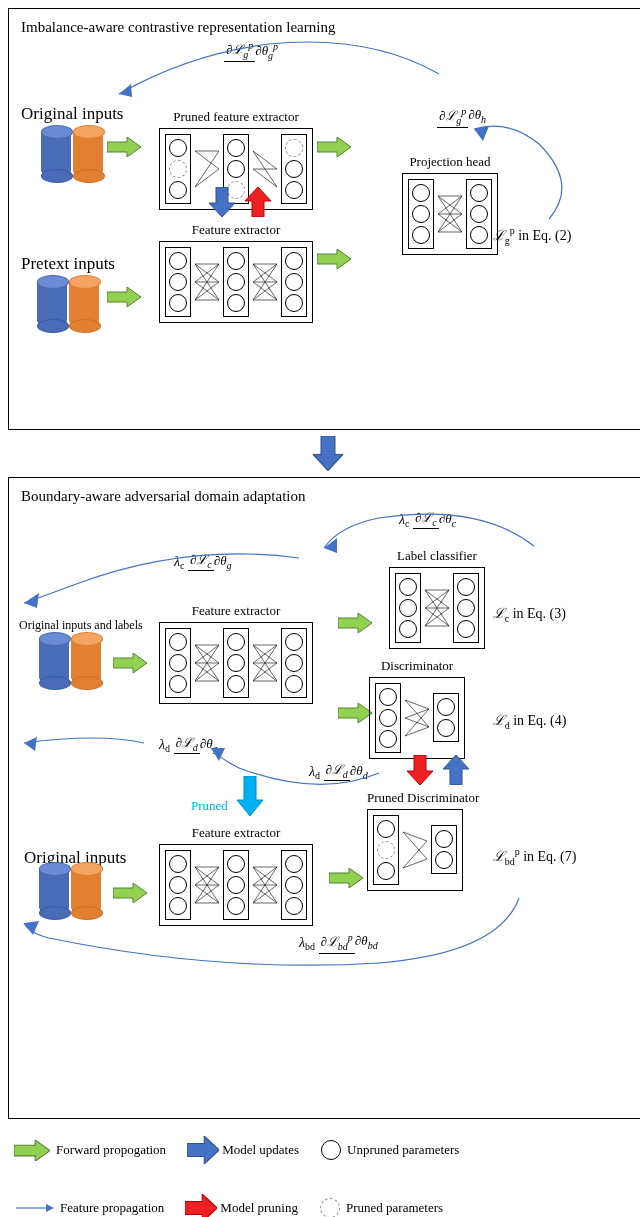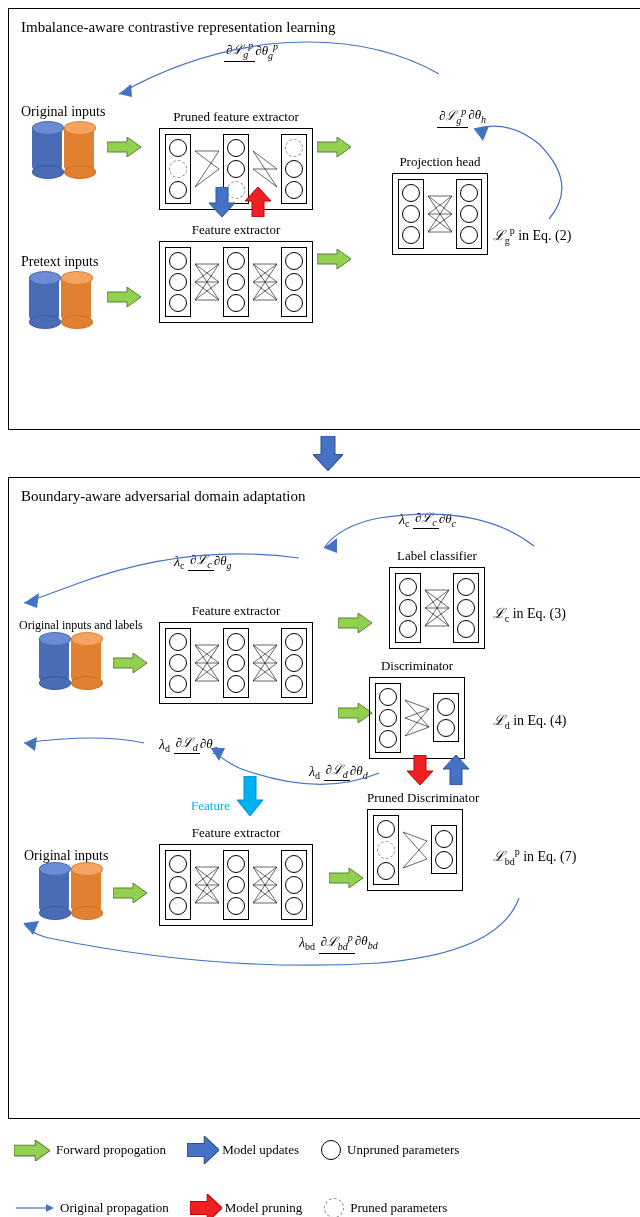--- a/index.html
+++ b/index.html
@@ -10,21 +10,21 @@
 .cyl{width:30px;height:46px;position:relative;}
 .cyl-top{width:100%;height:12px;border-radius:50%;position:absolute;top:-6px;}
 .cyl-body{width:100%;height:100%;border-radius:0 0 15px 15px/0 0 7px 7px;}
 .cyl-bot{width:100%;height:12px;border-radius:50%;position:absolute;bottom:-6px;}
 .blue .cyl-top{background:#6b8bd4;border:1px solid #4a6bb5;}
 .blue .cyl-body{background:#4a6bb5;}
 .blue .cyl-bot{background:#4a6bb5;border:1px solid #3a5ba5;}
 .orange .cyl-top{background:#f4a460;border:1px solid #e08030;}
 .orange .cyl-body{background:#e08030;}
 .orange .cyl-bot{background:#e08030;border:1px solid #d07020;}
-.label{font-size:14px;text-align:left;margin-bottom:3px;}
+.label{font-size:17px;text-align:left;margin-bottom:3px;}
 .box{border:1px solid #000;padding:5px;display:inline-block;}
 .box-title{font-size:13px;text-align:center;margin-bottom:3px;}
 .nn{display:flex;gap:4px;align-items:center;}
 .layer{border:1px solid #000;padding:4px 3px;display:flex;flex-direction:column;gap:3px;}
 .node{width:16px;height:16px;border:1px solid #000;border-radius:50%;background:#fff;}
 .node.pruned{border-style:dashed;border-color:#888;}
 .conn{width:24px;height:52px;position:relative;}
 .conn svg{position:absolute;width:100%;height:100%;}
 .conn line{stroke:#000;stroke-width:0.6;}
 .arrow{display:inline-block;}
@@ -207,21 +207,21 @@
         <path d="M0 5 L20 5 L20 0 L34 10 L20 20 L20 15 L0 15 Z"></path>
       </svg></div>
 
   <div class="abs" style="left:428px;top:98px;">
     <span class="frac">
         <span class="num"><span>∂ℒ</span><sub>g</sub><sup>p</sup></span>
         <span class="den"><span>∂θ</span><sub>h</sub></span>
       </span>
   </div>
 
-  <div class="abs" style="left:383px;top:145px;">
+  <div class="abs" style="left:393px;top:145px;">
     <div class="box-title">Projection head</div>
     <div class="box"><div class="nn">
       <div class="layer">
             <div class="node"></div>
             <div class="node"></div>
             <div class="node"></div>
           </div>
       <div class="conn">
             <svg>
               <line x1="0" y1="8" x2="24" y2="8"></line>
@@ -427,21 +427,21 @@
     <span class="frac">
         <span class="num"><span>∂ℒ</span><sub>d</sub></span>
         <span class="den"><span>∂θ</span><sub>d</sub></span>
       </span>
   </div>
   <svg class="curve abs" style="left:200px;top:265px;width:180px;height:60px;">
     <path d="M 170 30 Q 110 55 30 25 Q 10 15 2 5"></path>
     <polygon class="curve-head" points="2,5 16,5 10,18"></polygon>
   </svg>
 
-  <div class="abs freeze" style="left:182px;top:320px;">Feature</div>
+  <div class="abs freeze" style="left:182px;top:320px;">Pruned</div>
   <div class="abs arrow arr-cyan" style="left:228px;top:298px;"><svg viewBox="0 0 26 40">
         <path d="M7 0 L19 0 L19 24 L26 24 L13 40 L0 24 L7 24 Z"></path>
       </svg></div>
 
   <div class="abs arrow arr-red" style="left:398px;top:277px;"><svg viewBox="0 0 26 30">
         <path d="M7 0 L19 0 L19 16 L26 16 L13 30 L0 16 L7 16 Z"></path>
       </svg></div>
   <div class="abs arrow arr-blue" style="left:434px;top:277px;"><svg viewBox="0 0 26 30">
         <path d="M7 30 L19 30 L19 14 L26 14 L13 0 L0 14 L7 14 Z"></path>
       </svg></div>
@@ -566,21 +566,21 @@
   <div class="legend-item">
       <div class="node"></div>
       <span>Unpruned parameters</span>
     </div>
   <div class="legend-item" style="width:100%;height:0;"></div>
   <div class="legend-item">
       <svg class="arr-thin-blue" width="40" height="14">
         <line x1="2" y1="7" x2="32" y2="7"></line>
         <polygon points="32,3 40,7 32,11"></polygon>
       </svg>
-      <span>Original propagation</span>
+      <span>Feature propagation</span>
     </div>
   <div class="legend-item">
       <div class="arrow arr-red" style="width:28px;transform:rotate(-90deg);"><svg viewBox="0 0 26 30">
           <path d="M7 0 L19 0 L19 16 L26 16 L13 30 L0 16 L7 16 Z"></path>
         </svg></div>
       <span>Model pruning</span>
     </div>
   <div class="legend-item">
       <div class="node pruned"></div>
       <span>Pruned parameters</span>

